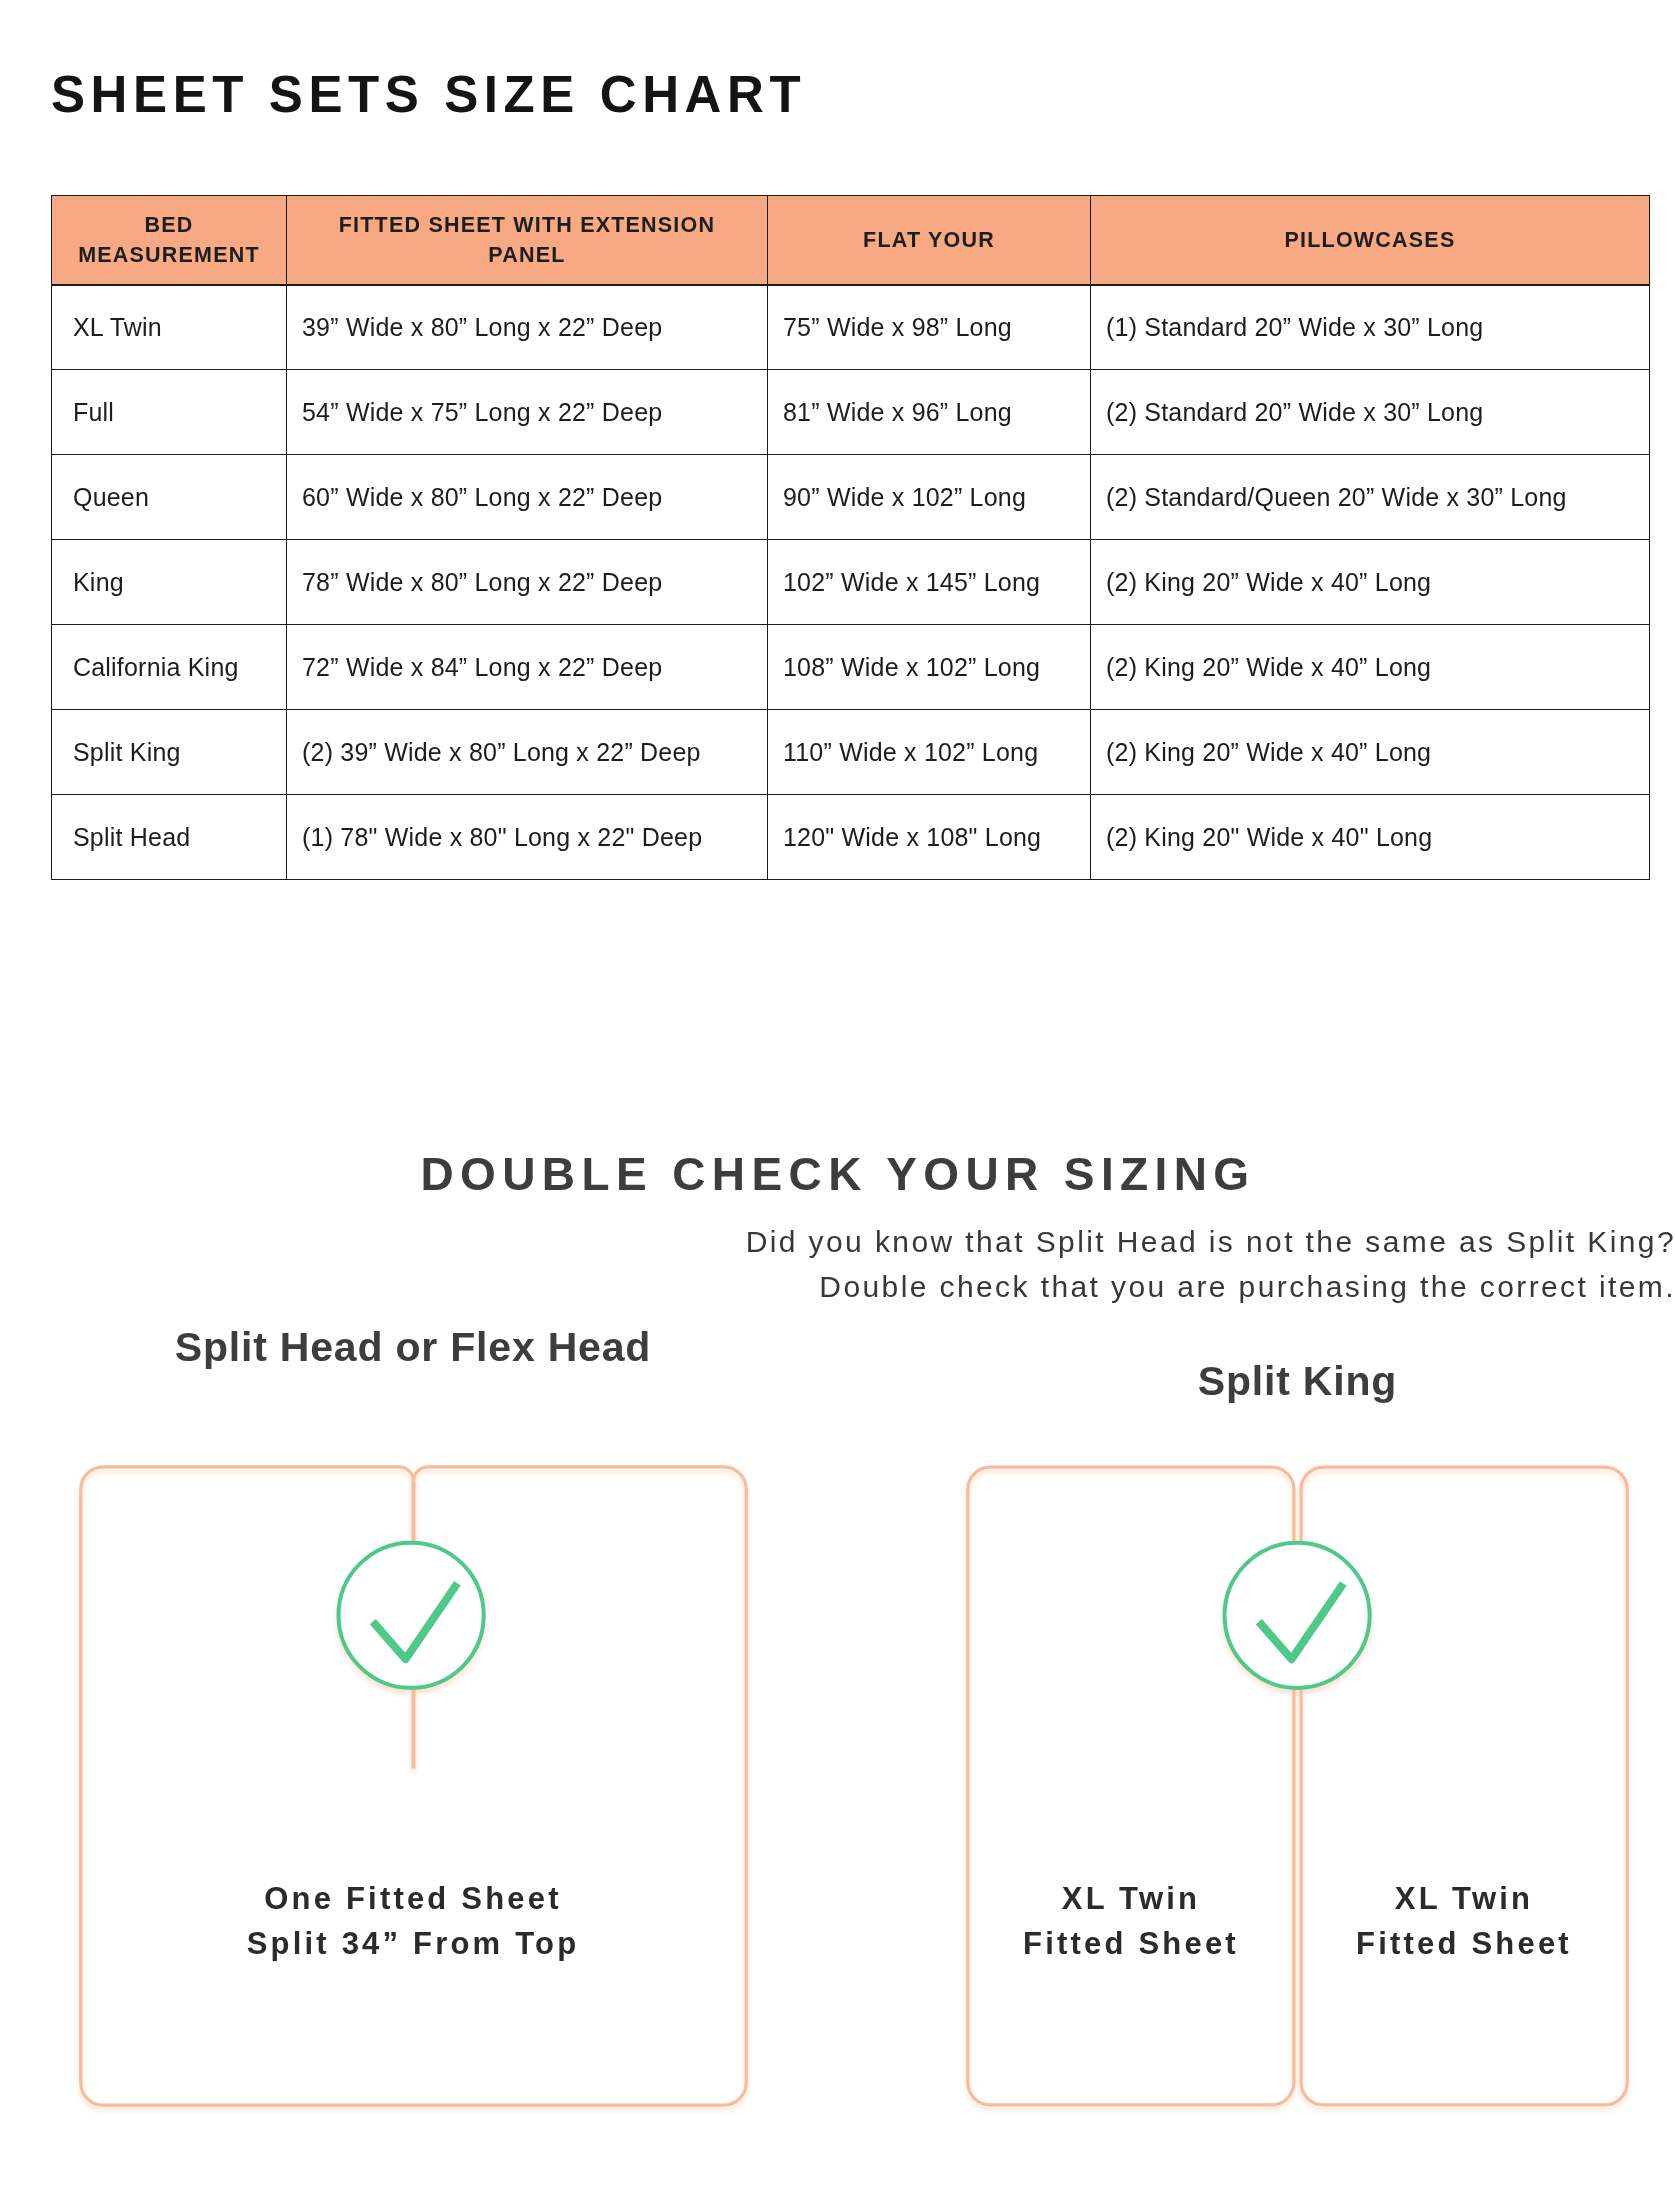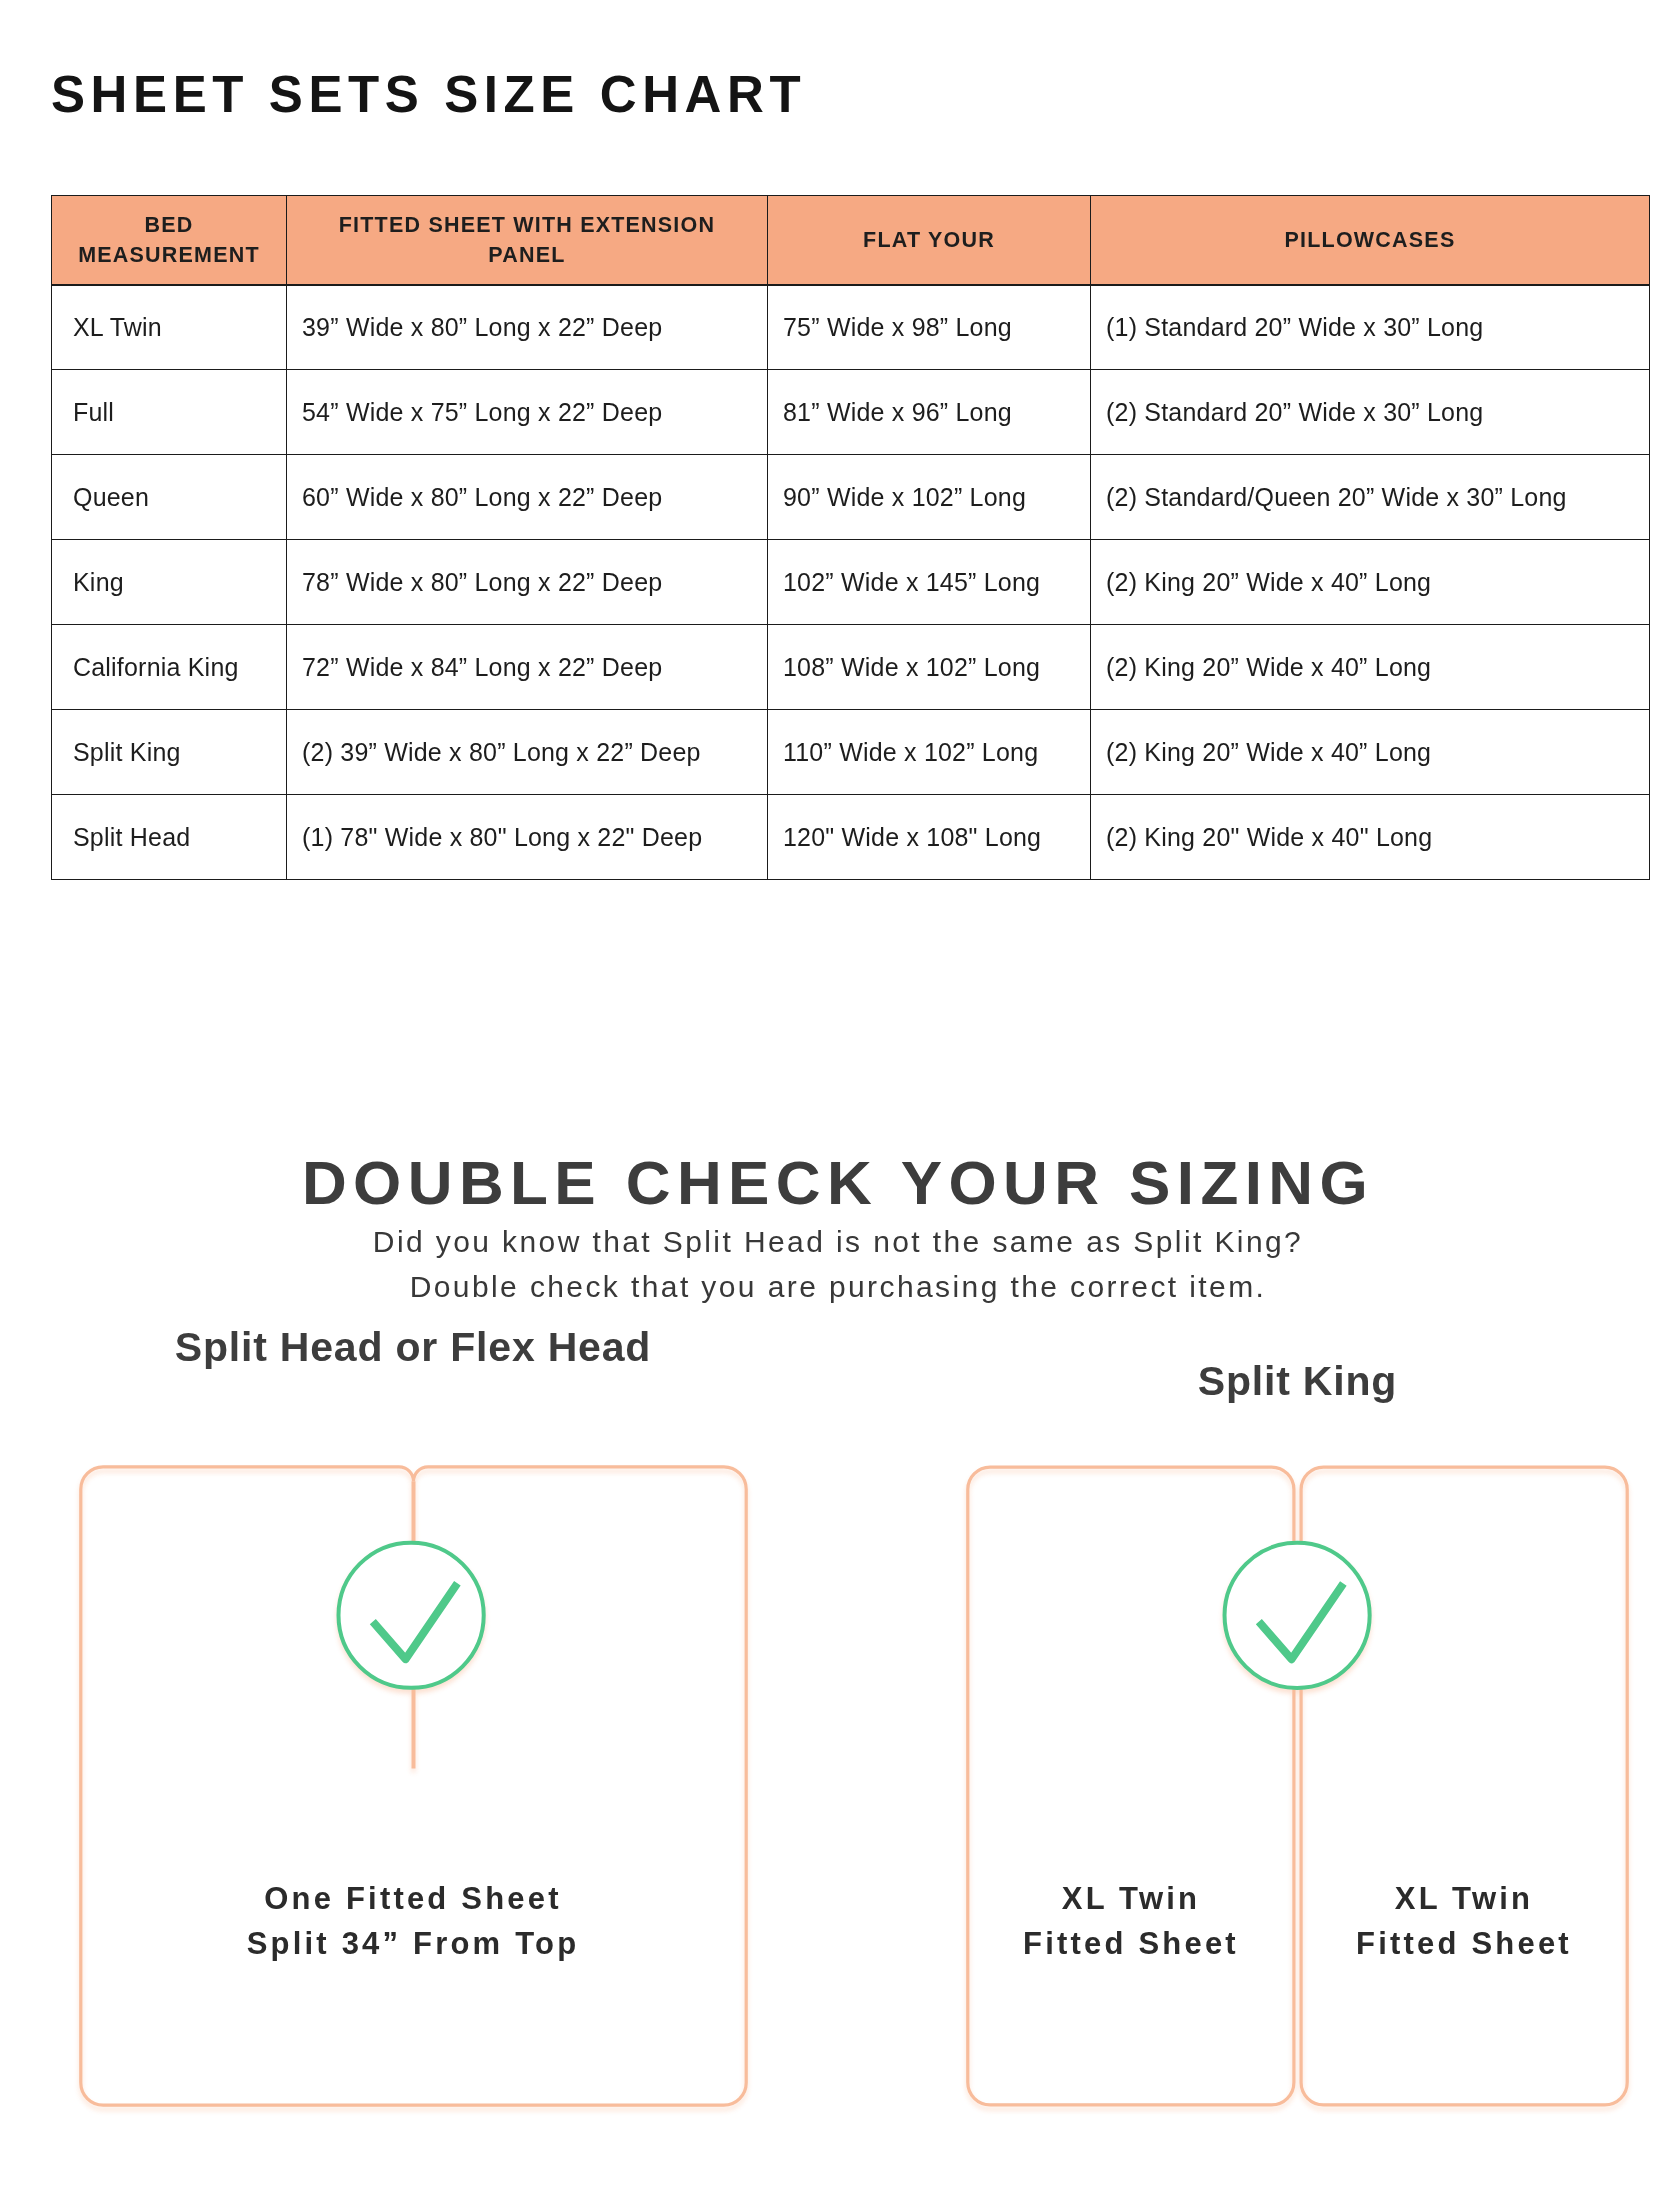--- a/index.html
+++ b/index.html
@@ -38,24 +38,24 @@
   }
   .size-table tbody td{
     height:85px;background:#ffffff;
     font-size:25px;letter-spacing:0.2px;color:var(--body-ink);
     padding-left:15px;text-align:left;
   }
   .size-table tbody td.bed-cell{padding-left:21px;}
   
   .notice-heading{
     position:absolute;left:0;top:1147px;width:1676px;text-align:center;
-    font-size:62px;font-weight:800;letter-spacing:6.4px;color:var(--heading-gray);
+    font-size:46px;font-weight:800;letter-spacing:6.4px;color:var(--heading-gray);
   }
   .notice-sub{
-    position:absolute;left:0;top:1219px;width:1676px;text-align:center;
+    position:absolute;left:0;top:1219px;width:1676px;text-align:right;
     font-size:30px;font-weight:500;letter-spacing:2.4px;color:#383838;line-height:45px;
   }
   
   .diagram-title-left{
     position:absolute;left:77px;top:1324px;width:672px;text-align:center;
     font-size:41px;font-weight:600;letter-spacing:0.8px;color:var(--heading-gray);
   }
   .diagram-title-right{
     position:absolute;left:963px;top:1358px;width:669px;text-align:center;
     font-size:41px;font-weight:600;letter-spacing:0.8px;color:var(--heading-gray);

